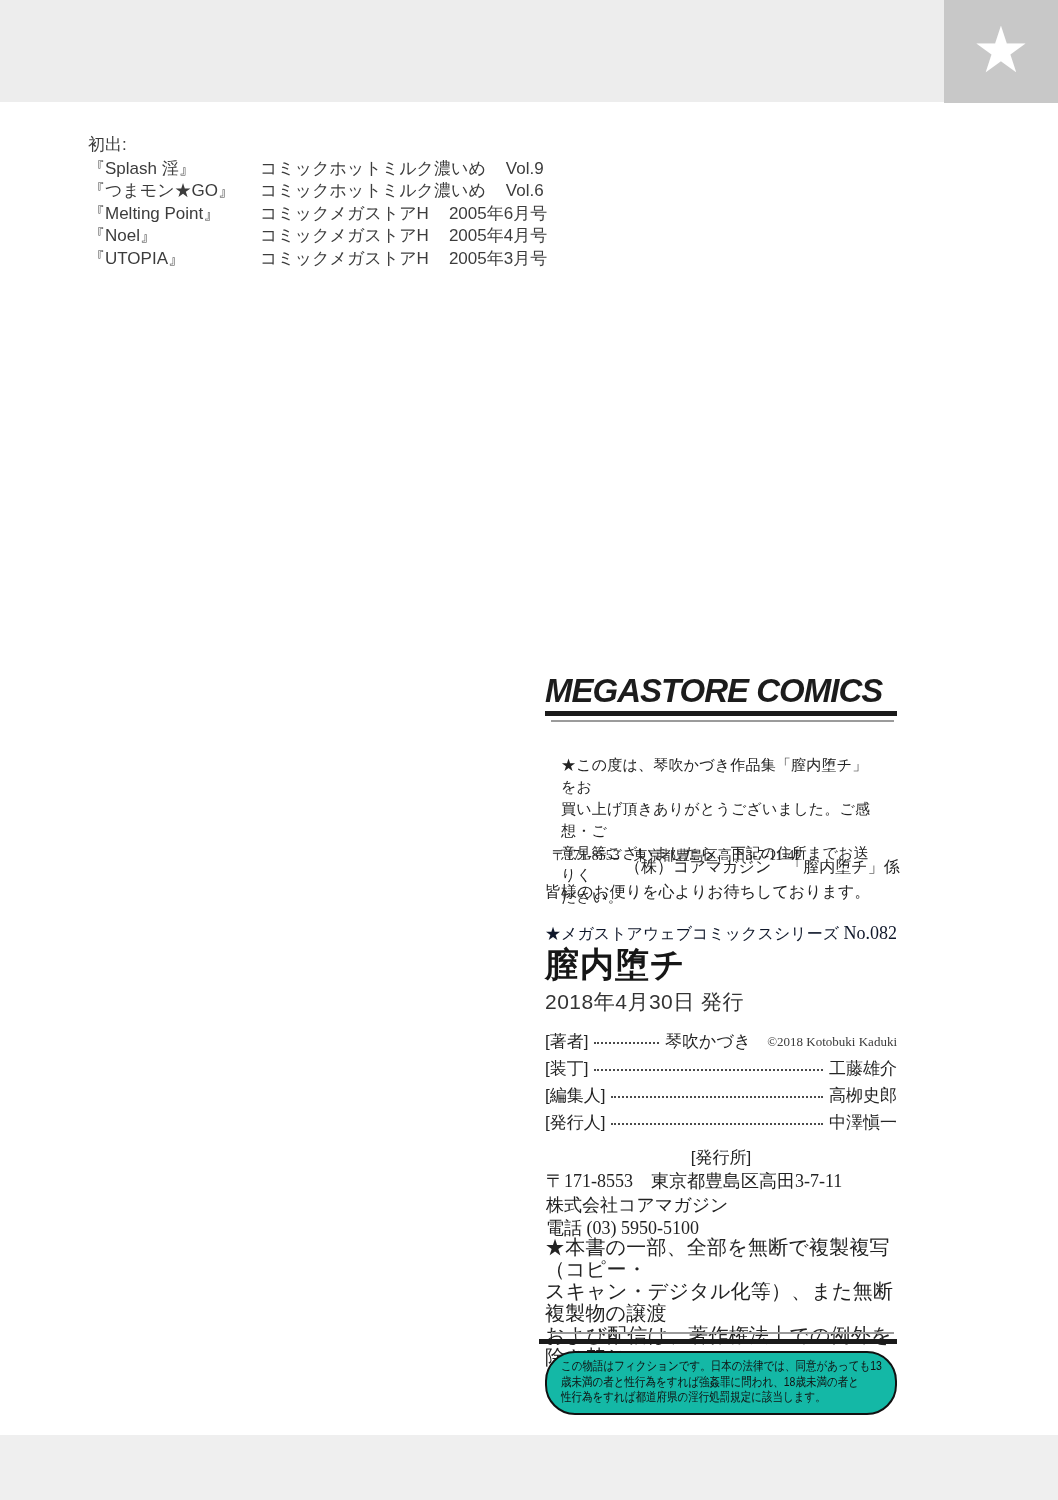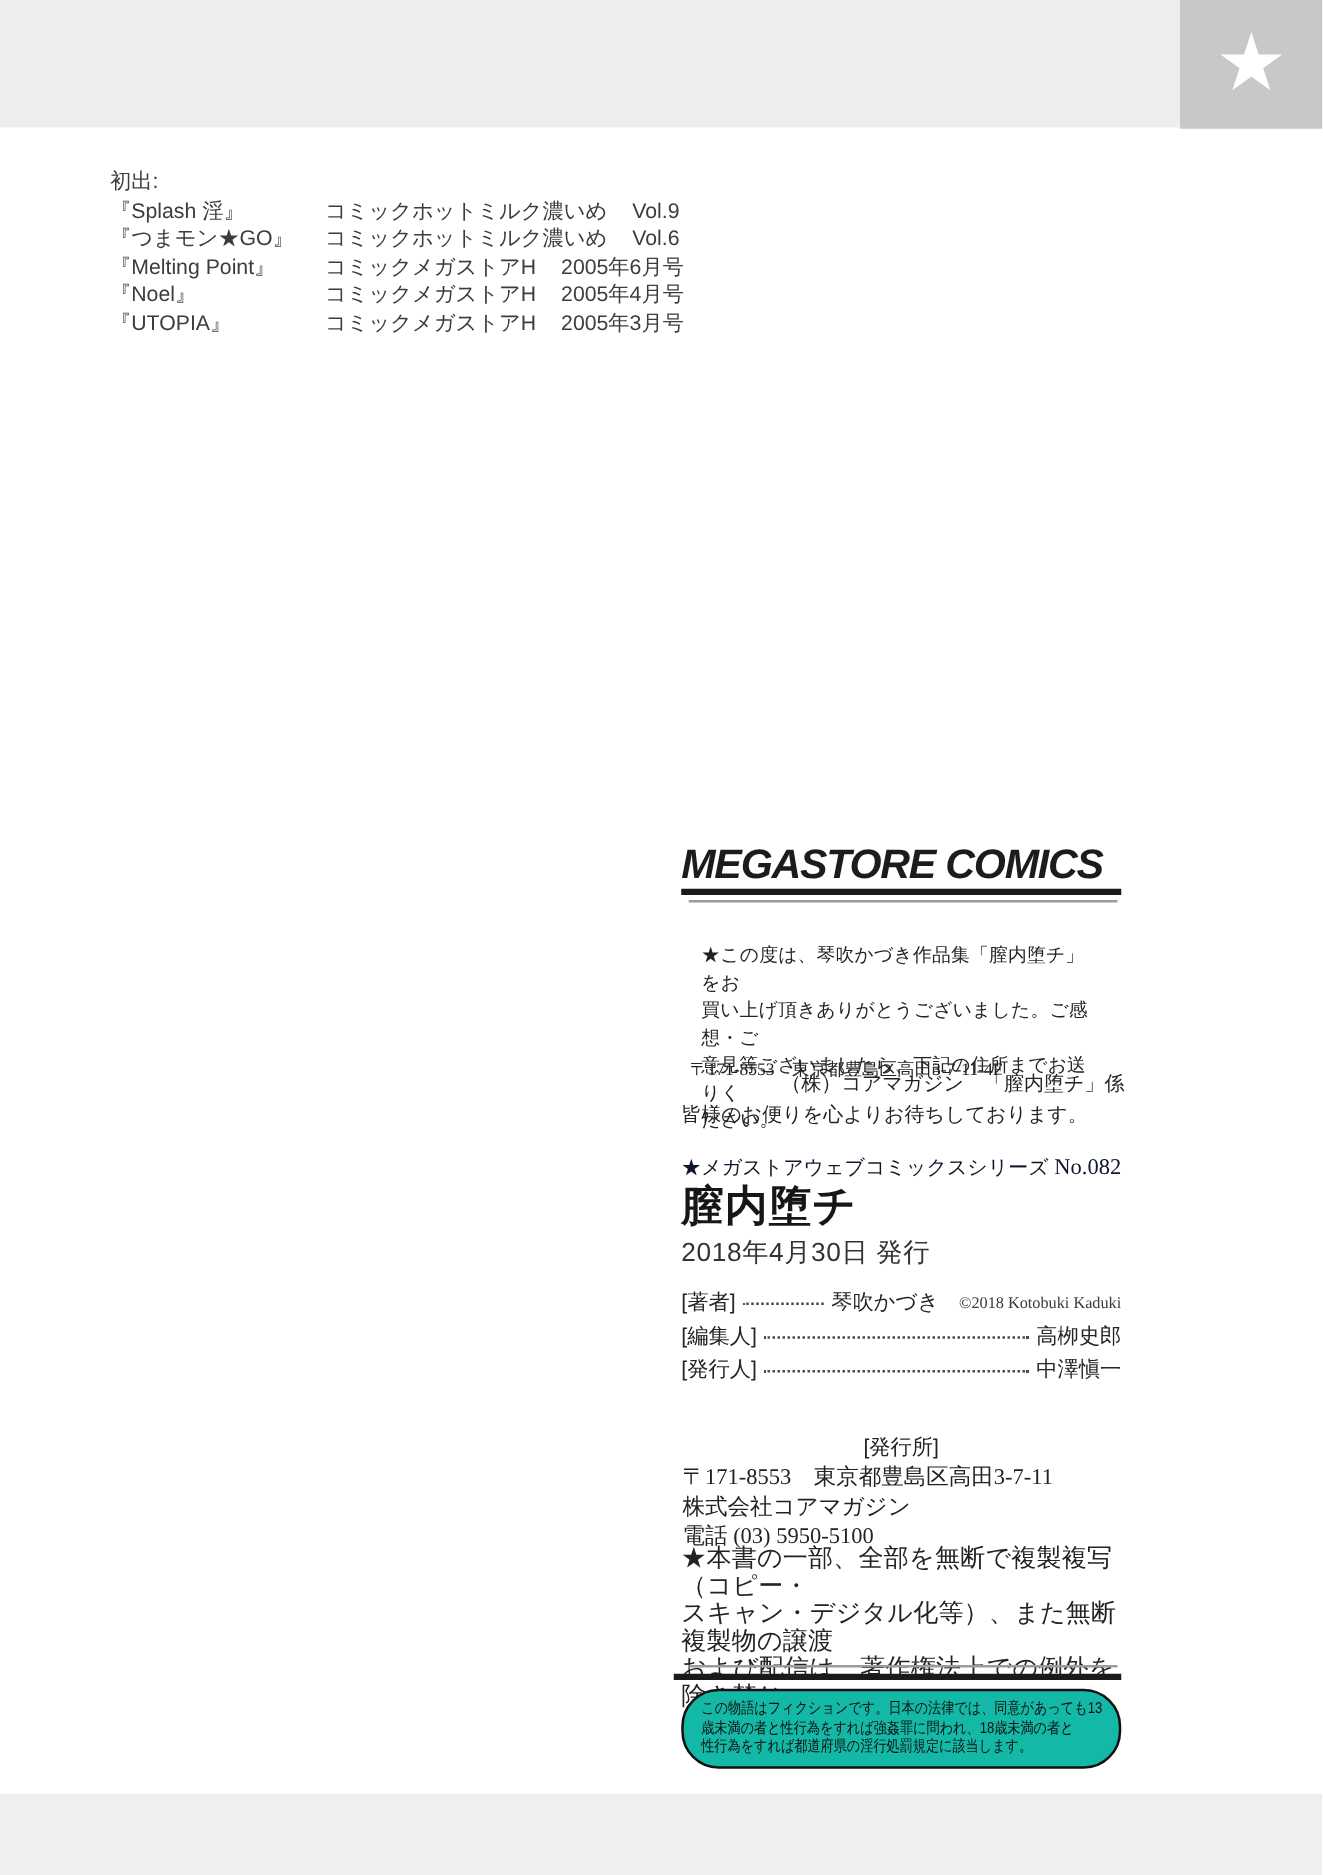--- a/index.html
+++ b/index.html
@@ -118,20 +118,25 @@
     <div class="pub-date">2018年4月30日 発行</div>
 
     <div class="credits">
       <div class="credit-row">
         <span class="c-label">[著者]</span>
         <span class="c-dots"></span>
         <span class="c-name">琴吹かづき</span>
         <span class="c-copy">©2018 Kotobuki Kaduki</span>
       </div>
       <div class="credit-row">
+        <span class="c-label">[装丁]</span>
+        <span class="c-dots"></span>
+        <span class="c-name">工藤雄介</span>
+      </div>
+      <div class="credit-row">
         <span class="c-label">[編集人]</span>
         <span class="c-dots"></span>
         <span class="c-name">高栁史郎</span>
       </div>
       <div class="credit-row">
         <span class="c-label">[発行人]</span>
         <span class="c-dots"></span>
         <span class="c-name">中澤愼一</span>
       </div>
     </div>

